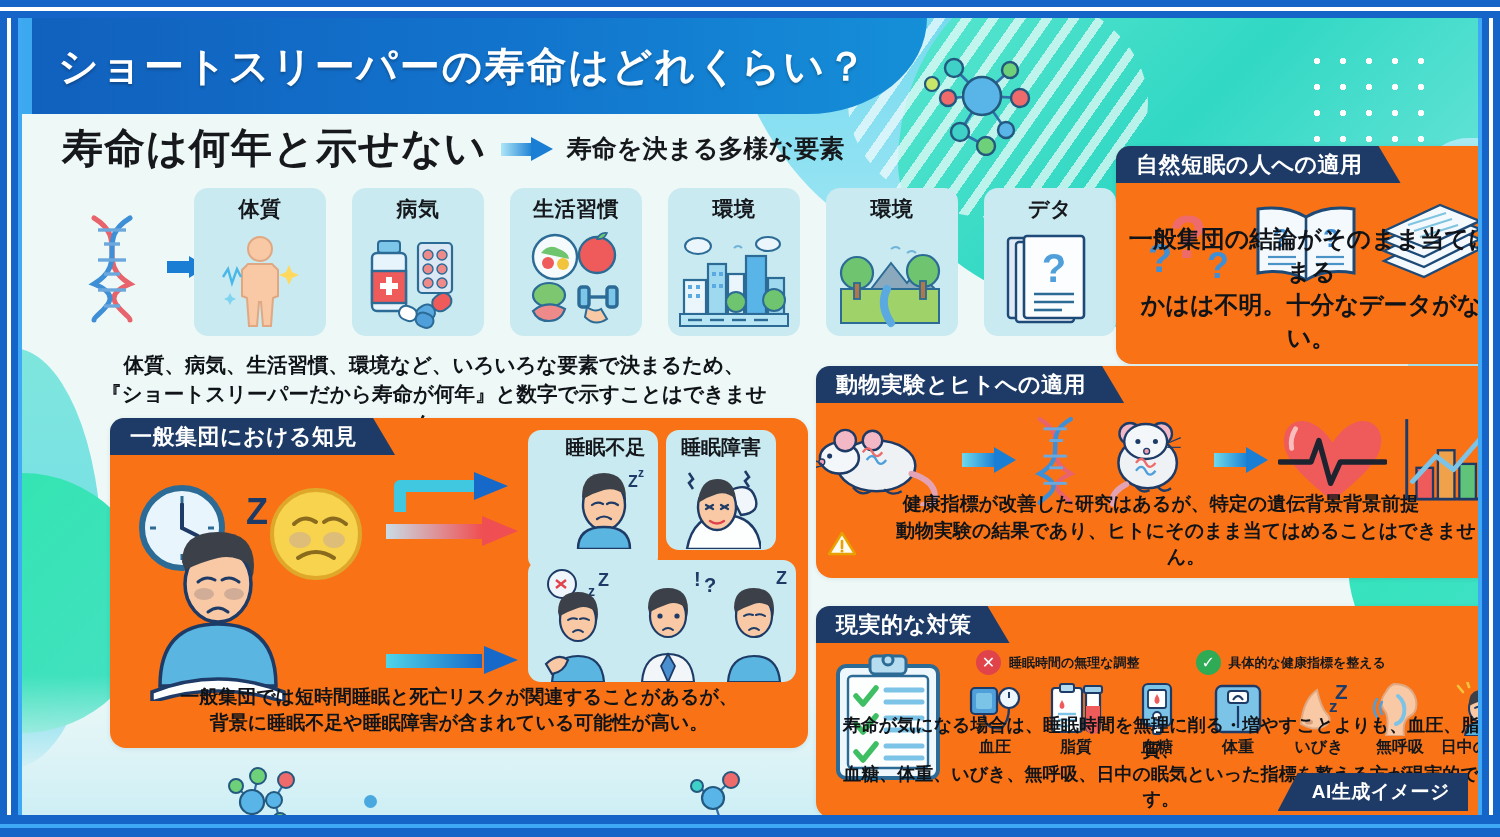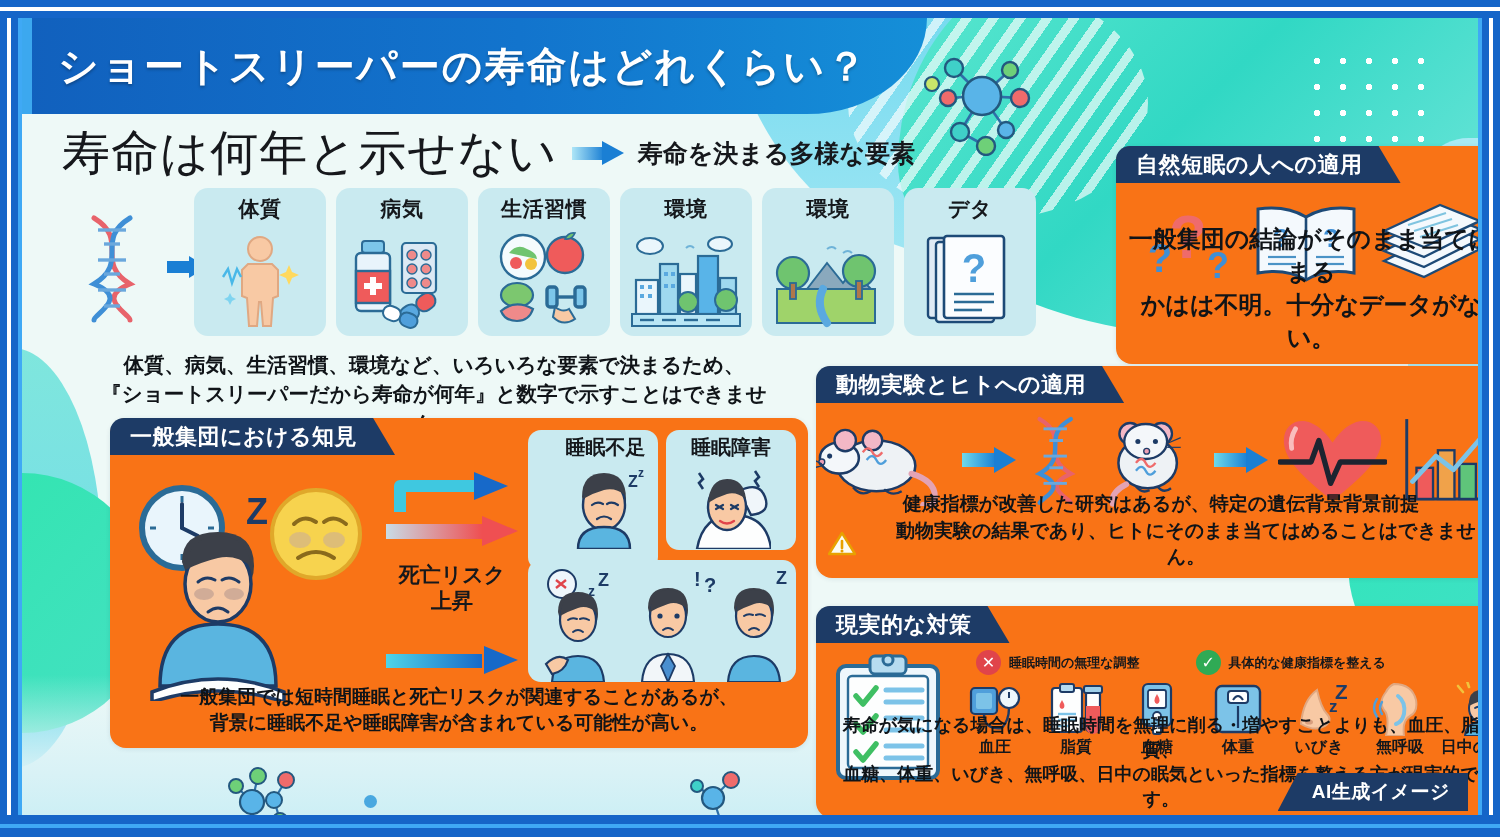--- a/index.html
+++ b/index.html
@@ -113,21 +113,21 @@
     text-shadow: 0 2px 3px rgba(0,0,0,.28);
     white-space: nowrap;
   }
 
   
   #headline-row {
     position: absolute; left: 40px; top: 103px;
     display: flex; align-items: center; gap: 14px; z-index: 4;
   }
   #headline-main {
-    font-size: 48px; font-weight: normal; color: #16181c;
+    font-size: 41px; font-weight: bold; color: #16181c;
     letter-spacing: 1px; white-space: nowrap;
   }
   .arrow-grad {
     width: 52px; height: 24px; position: relative; flex: none;
   }
   .arrow-grad::before {
     content:""; position:absolute; left:0; top:6px; width:32px; height:13px;
     background: linear-gradient(90deg,#aee6f7,#1a7fd4);
   }
   .arrow-grad::after {
@@ -142,21 +142,21 @@
   
   #dna-icon { position: absolute; left: 48px; top: 196px; width: 96px; height: 110px; z-index: 3;}
   #dna-arrow {
     position:absolute; left:145px; top:238px; width:40px; height:22px; z-index:3;
   }
   #dna-arrow::before{content:"";position:absolute;left:0;top:5px;width:24px;height:12px;background:#1a7fd4;}
   #dna-arrow::after{content:"";position:absolute;right:0;top:0;border-top:11px solid transparent;border-bottom:11px solid transparent;border-left:18px solid #1a7fd4;}
 
   #factor-row {
     position: absolute; left: 172px; top: 170px;
-    display: flex; gap: 10px; z-index: 3;
+    display: flex; gap: 26px; z-index: 3;
   }
   .factor-card {
     width: 132px; height: 148px;
     background: #c9eaf0; border-radius: 14px;
     display: flex; flex-direction: column; align-items: center;
     padding-top: 7px;
   }
   .factor-label {
     font-size: 21px; font-weight: bold; color: #15181c; letter-spacing: .5px;
   }
@@ -228,21 +228,21 @@
   #risk-arrow-bot::after{content:"";position:absolute;right:0;top:-2px;border-top:14px solid transparent;border-bottom:14px solid transparent;border-left:34px solid #1769c9;}
 
   #subcard-row-top {
     position: absolute; left: 418px; top: 12px; display: flex; gap: 8px;
   }
   .subcard {
     background: #c9eaf0; border-radius: 13px; padding-top: 4px;
     display: flex; flex-direction: column; align-items: center;
   }
   #sub-lack { width: 130px; height: 140px; padding-left: 25px; }
-  #sub-disorder { width: 130px; height: 120px; }
+  #sub-disorder { width: 110px; height: 120px; }
   .subcard-label { font-size: 20px; font-weight: bold; color: #15181c; }
   #subcard-bottom {
     position: absolute; left: 418px; top: 142px;
     width: 268px; height: 122px; background: #c9eaf0; border-radius: 13px;
   }
 
   
   #animal-art {
     position: absolute; left: 0; right: 0; top: 44px; height: 100px;
     display: flex; align-items: center; justify-content: center; gap: 10px;
@@ -610,24 +610,20 @@
       <path d="M36 220 q0-62 58-62 q58 0 58 62 z" fill="#5ab5e0" stroke="#1d3b66" stroke-width="3.5"></path>
       <path d="M28 226 q66-26 132 0 l0 10 q-66-22 -132 0z" fill="#fdfefe" stroke="#1d3b66" stroke-width="3.5"></path>
     </svg>
 
     <div id="risk-block">
       <svg width="140" height="48" viewBox="0 0 140 48" style="position:absolute;left:0;top:0">
         <path d="M18 42 L18 16 L96 16" fill="none" stroke="#3fc8e0" stroke-width="12" stroke-linejoin="round"></path>
         <path d="M92 2 L126 16 L92 30z" fill="#1769c9"></path>
       </svg>
       <div class="risk-arrow" id="risk-arrow-red"></div>
-      <div id="risk-label">
-          <div>死亡リスク</div>
-          <div>上昇</div>
-        </div>
       <div class="risk-arrow" id="risk-arrow-bot"></div>
     </div>
 
     <div id="subcard-row-top">
       <div class="subcard" id="sub-lack">
         <div class="subcard-label">睡眠不足</div>
         <svg width="80" height="88" viewBox="0 0 80 88">
           <path d="M16 36 q0-24 22-24 q22 0 22 26 q0 8 -4 12 l-36 0z" fill="#3c4049"></path>
           <ellipse cx="38" cy="44" rx="21" ry="25" fill="#f8c9a4" stroke="#1d3b66" stroke-width="2.4"></ellipse>
           <path d="M17 38 q2-24 21-24 q19 0 21 20 q-10-8 -21-5 q-11 3 -21 9z" fill="#3c4049"></path>

